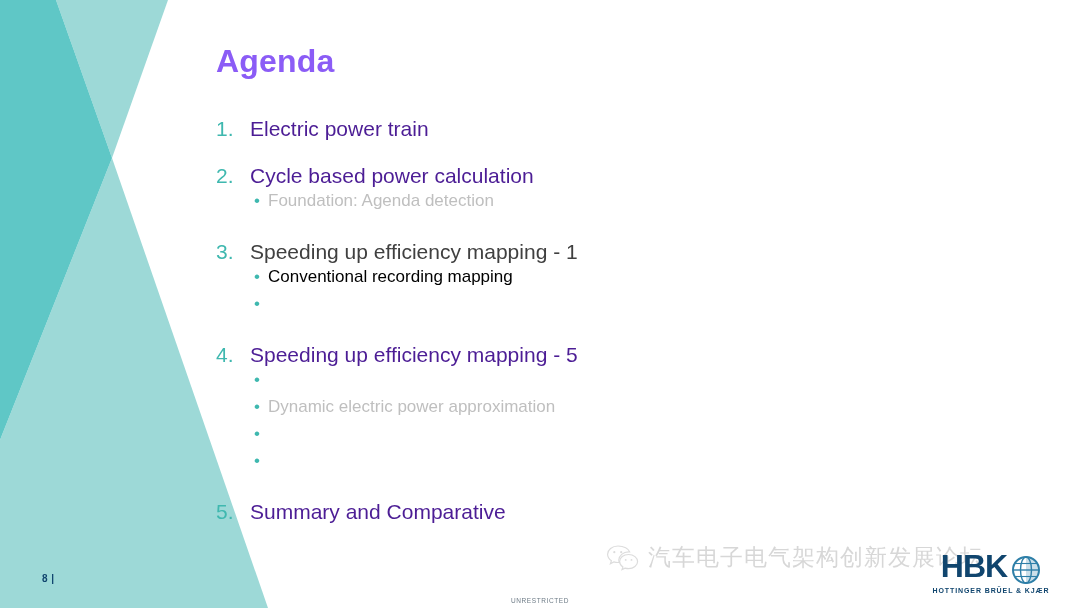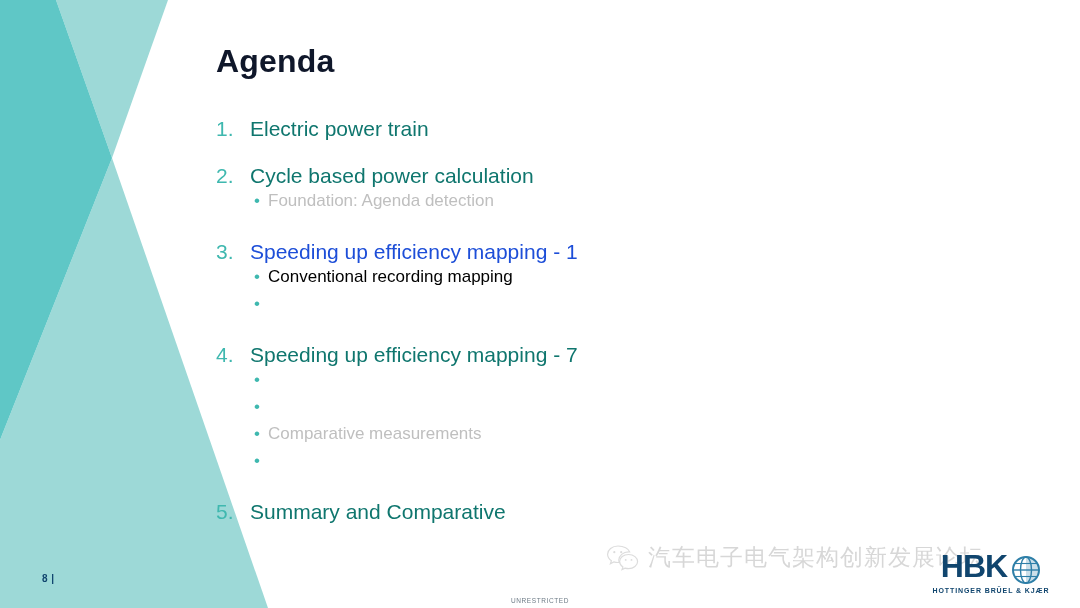--- a/index.html
+++ b/index.html
@@ -22,21 +22,21 @@
     pointer-events: none;
   }
   .content {
     position: absolute;
     left: 216px; top: 44px;
     width: 800px;
   }
   .slide-title {
     font-size: 32px;
     font-weight: bold;
-    color: #0f172a;
+    color: #8b5cf6;
     letter-spacing: 0.2px;
     line-height: 1.1;
   }
   .agenda {
     position: absolute;
     left: 216px; top: 118px;
     width: 820px;
   }
   .agenda-item { margin-bottom: 0px; }
   .item-head {
@@ -45,23 +45,23 @@
     line-height: 1.0;
   }
   .item-num {
     width: 34px;
     flex: 0 0 34px;
     font-size: 21px;
     color: #3FB8AF;
   }
   .item-text {
     font-size: 21px;
-    color: #0f766e;
-  }
-  .agenda-item.active .item-text { color: #1d4ed8; }
+    color: #4c1d95;
+  }
+  .agenda-item.active .item-text { color: #404040; }
   .agenda-item.active .item-num { color: #3FB8AF; }
   .sublist { margin: 6px 0 0 0; list-style: none; }
   .subitem {
     display: flex;
     align-items: baseline;
     font-size: 17px;
     color: #BFBFBF;
     line-height: 1.0;
     margin-bottom: 10px;
     padding-left: 38px;
@@ -188,32 +188,32 @@
         <li class="subitem">
           <span class="sub-bullet">•</span>
         </li>
       </ul>
     </div>
     <div class="gap-lg"></div>
 
     <div class="agenda-item">
       <div class="item-head">
         <span class="item-num">4.</span>
-        <span class="item-text">Speeding up efficiency mapping - 7</span>
+        <span class="item-text">Speeding up efficiency mapping - 5</span>
       </div>
       <ul class="sublist">
         <li class="subitem">
           <span class="sub-bullet">•</span>
         </li>
         <li class="subitem">
           <span class="sub-bullet">•</span>
-        </li>
-        <li class="subitem">
-          <span class="sub-bullet">•</span>
-          <span>Comparative measurements</span>
+          <span>Dynamic electric power approximation</span>
+        </li>
+        <li class="subitem">
+          <span class="sub-bullet">•</span>
         </li>
         <li class="subitem">
           <span class="sub-bullet">•</span>
         </li>
       </ul>
     </div>
     <div class="gap-sm"></div>
 
     <div class="agenda-item">
       <div class="item-head">

